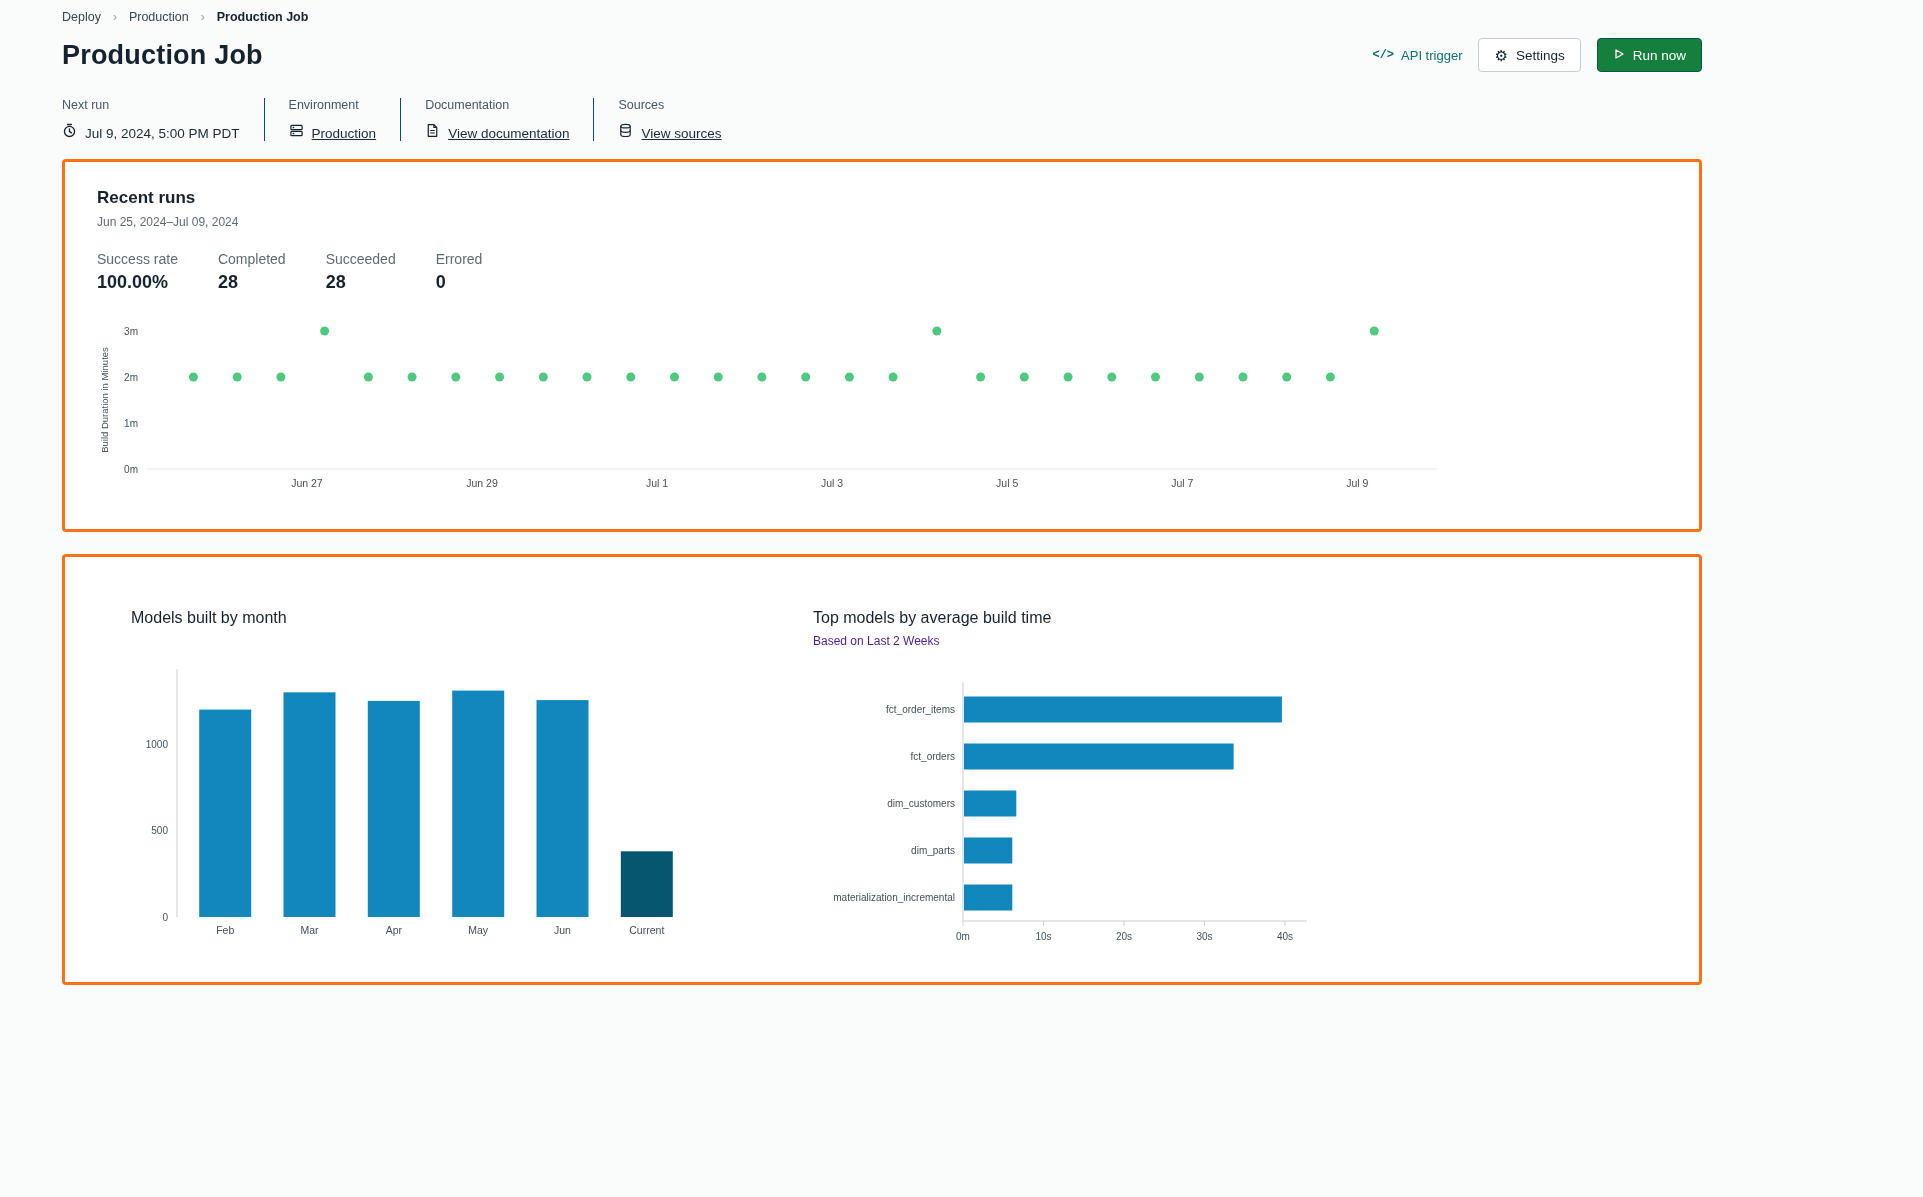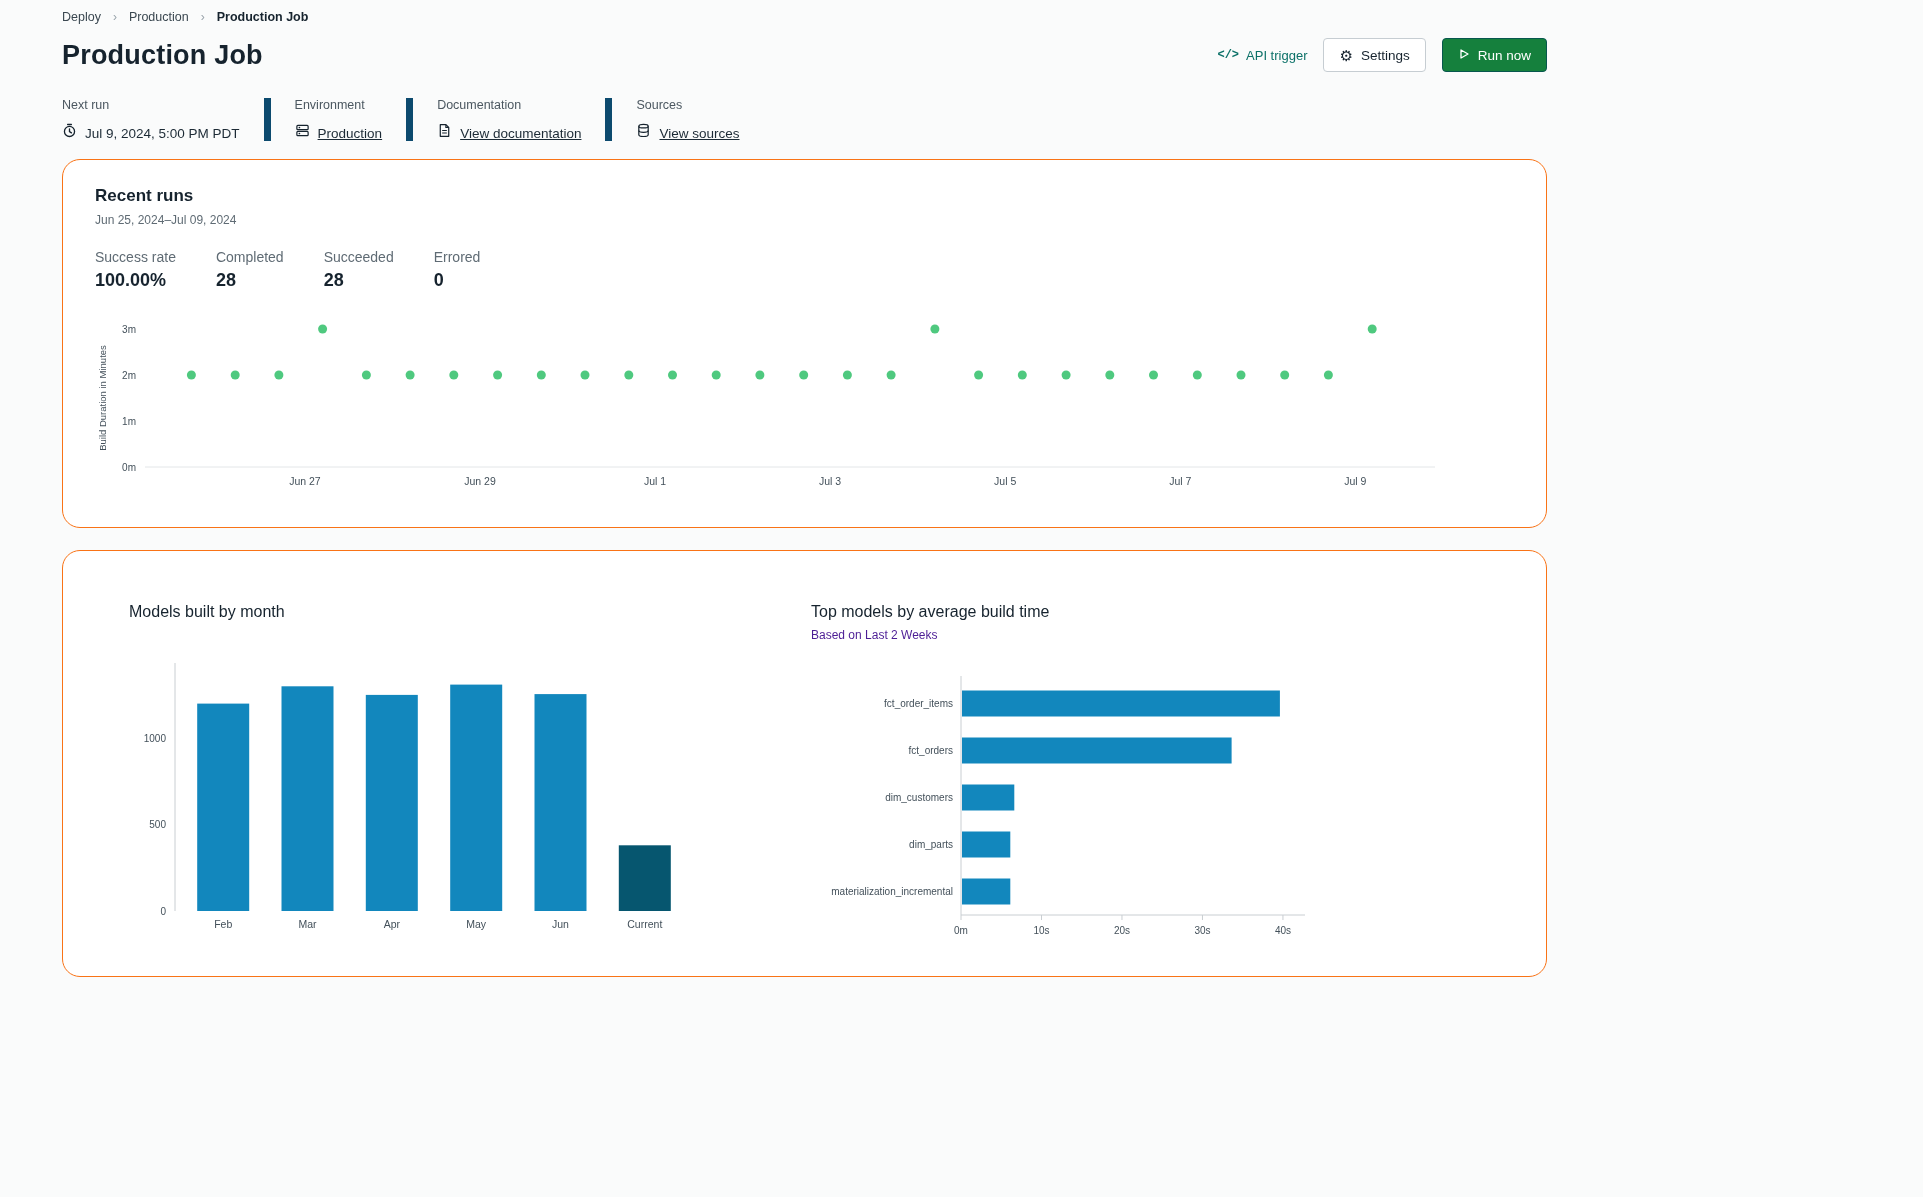--- a/index.html
+++ b/index.html
@@ -1,42 +1,42 @@
 <!DOCTYPE html>
 <html><head>
 <meta charset="utf-8">
 <style>
   *{box-sizing:border-box;margin:0;padding:0}
   html,body{width:1923px;height:1197px}
   body{background:#fafbfb;font-family:"Liberation Sans",sans-serif;color:#16232e;overflow:hidden}
-  .container{width:1485px;margin-left:62px;padding-top:10px}
+  .container{width:1640px;margin-left:62px;padding-top:10px}
 
   .breadcrumb{font-size:12.5px;color:#3a4750;display:flex;gap:12px;align-items:center}
   .breadcrumb .crumb{cursor:pointer}
   .breadcrumb .sep{color:#9aa4ab;font-size:12px}
   .breadcrumb .current{font-weight:700;color:#16232e}
 
   .header-row{display:flex;justify-content:space-between;align-items:center;margin-top:14px}
   h1{font-size:27px;font-weight:700;letter-spacing:.2px}
   .actions{display:flex;align-items:center;gap:16px}
   .api-trigger{color:#0c7168;font-size:13px;display:flex;align-items:center;gap:7px;cursor:pointer;font-weight:500}
   .api-code{font-family:"Liberation Mono",monospace;font-size:12px;font-weight:700}
   .btn{display:inline-flex;align-items:center;gap:8px;height:34px;padding:0 15px;border-radius:4px;
        font-size:13.5px;border:1px solid #c6cdd2;background:#fff;color:#16232e;cursor:pointer;font-family:inherit}
   .btn.primary{background:#15803d;border-color:#07574e;color:#fff;font-weight:500}
   .gear{font-size:15px;line-height:1}
 
   .meta-row{display:flex;margin-top:26px}
-  .meta-item{padding:0 24px;border-left:7px solid #0c4a6e}
+  .meta-item{padding:0 24px;border-left:1px solid #0c4a6e}
   .meta-item:first-child{padding-left:0;border-left:none}
   .meta-label{font-size:12.5px;color:#4b5760}
   .meta-value{margin-top:11px;display:flex;align-items:flex-end;gap:8px;font-size:13.5px;font-weight:500;color:#1c2a35}
   .meta-value .linktext{text-decoration:underline;cursor:pointer}
 
-  .card{background:#fff;border:1px solid #f97316;border-radius:18px;margin-top:18px}
+  .card{background:#fff;border:3px solid #f97316;border-radius:4px;margin-top:18px}
   .recent-runs{padding:26px 32px 24px}
   .rr-title{font-size:17px;font-weight:700}
   .rr-range{font-size:12px;color:#5f6b74;margin-top:7px}
   .stats{display:flex;gap:40px;margin-top:22px}
   .stat-label{font-size:14px;color:#5f6b74}
   .stat-value{font-size:18px;font-weight:700;margin-top:5px}
   .scatter-wrap{margin-top:26px}
 
   .tabs{display:flex;border-bottom:1px solid #e2e6e8;padding:0 22px}
   .tab{padding:13px 19px;font-size:13.5px;color:#3a4750;cursor:pointer;border-bottom:2px solid transparent;margin-bottom:-1px}

